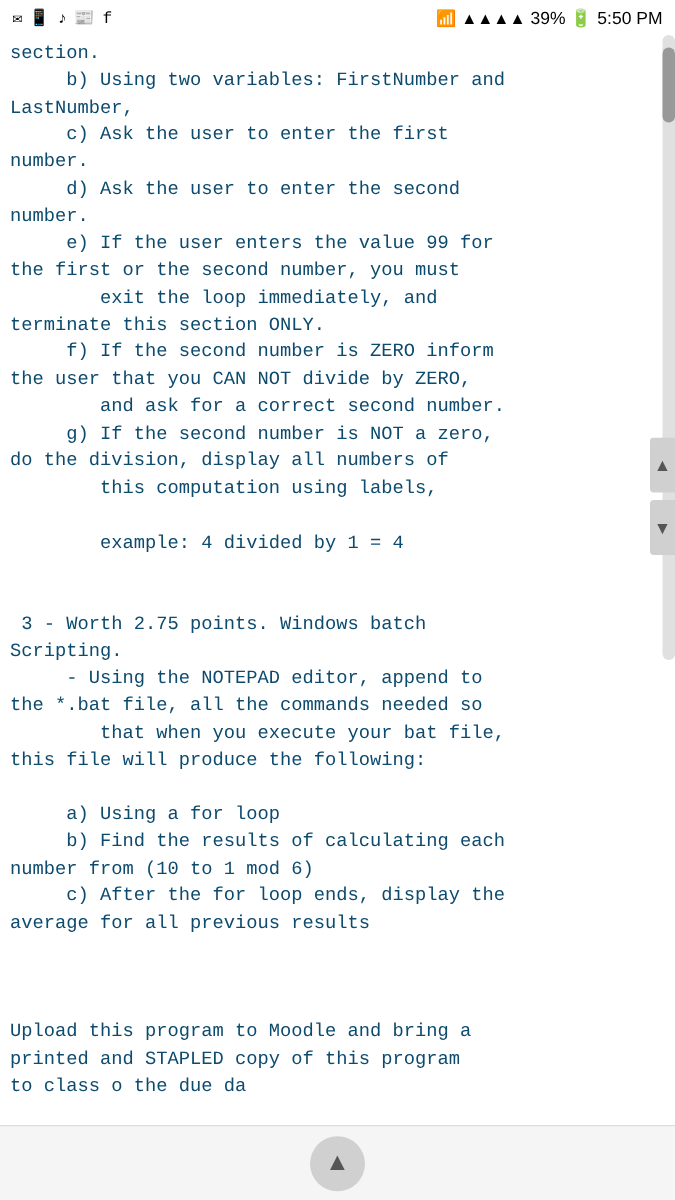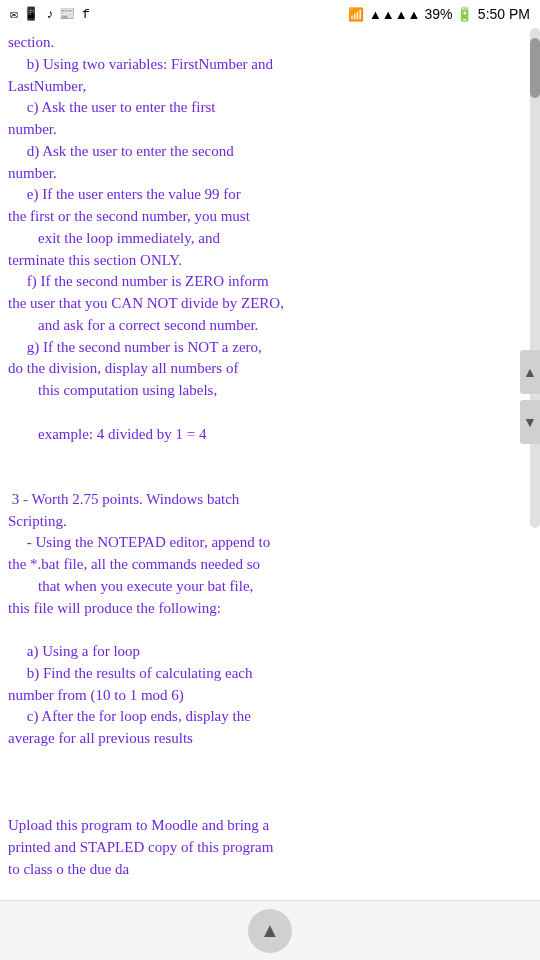--- a/index.html
+++ b/index.html
@@ -41,24 +41,24 @@
       font-family: Arial, sans-serif;
     }
 
     .content-area {
       padding: 4px 8px 80px 8px;
       line-height: 1.4;
     }
 
     .content-text {
       white-space: pre-wrap;
-      font-family: Liberation Serif, serif;
+      font-family: Liberation Mono, monospace;
       font-size: 15px;
       line-height: 1.45;
-      color: #6d28d9;
+      color: #0c4a6e;
     }
 
     .scrollbar-right {
       position: absolute;
       right: 0;
       top: 28px;
       width: 10px;
       height: 500px;
       background-color: #e0e0e0;
       border-radius: 5px;

